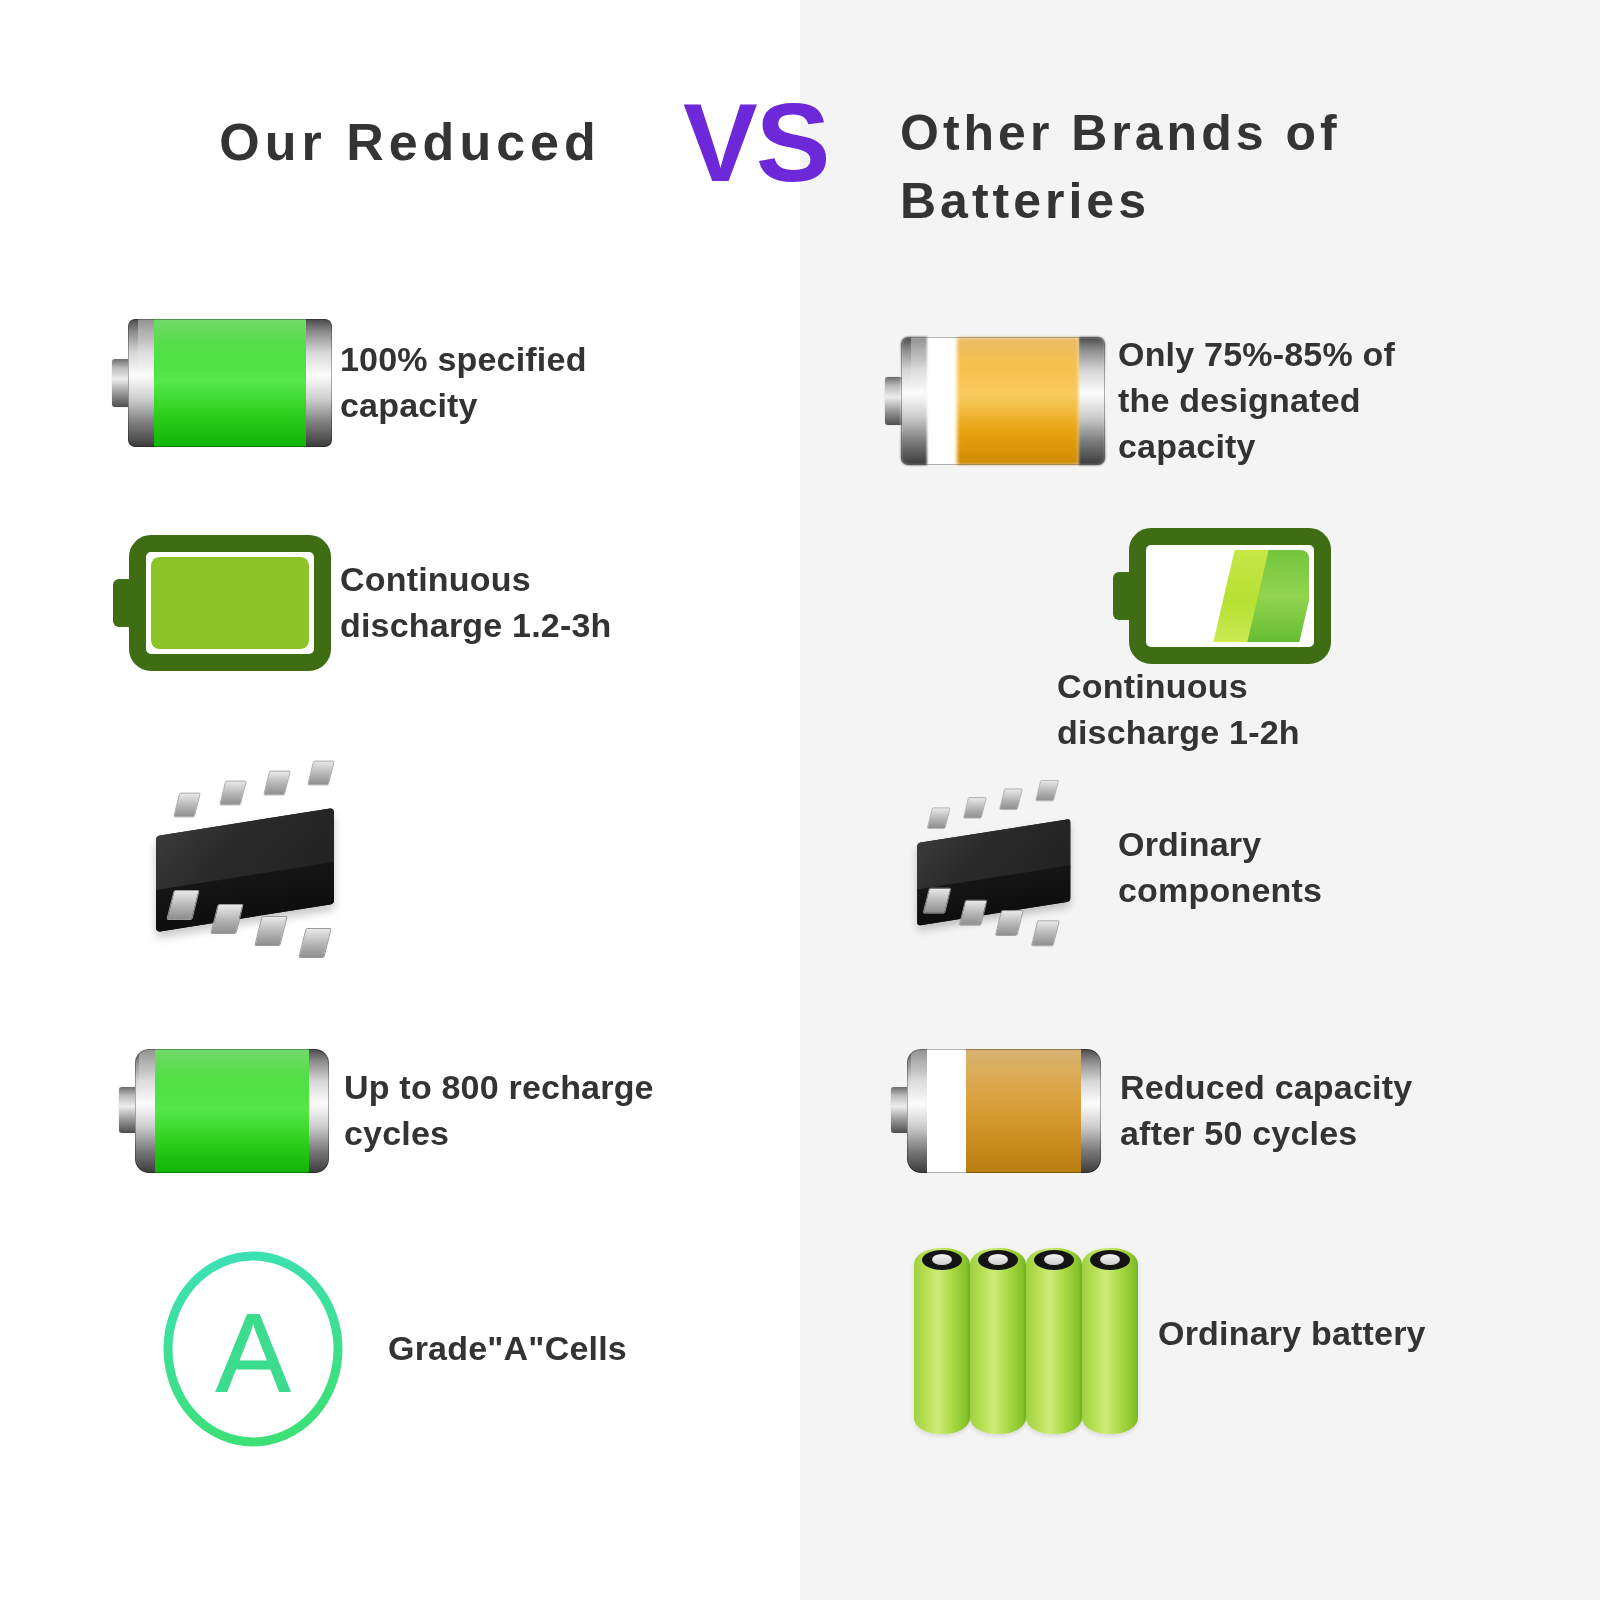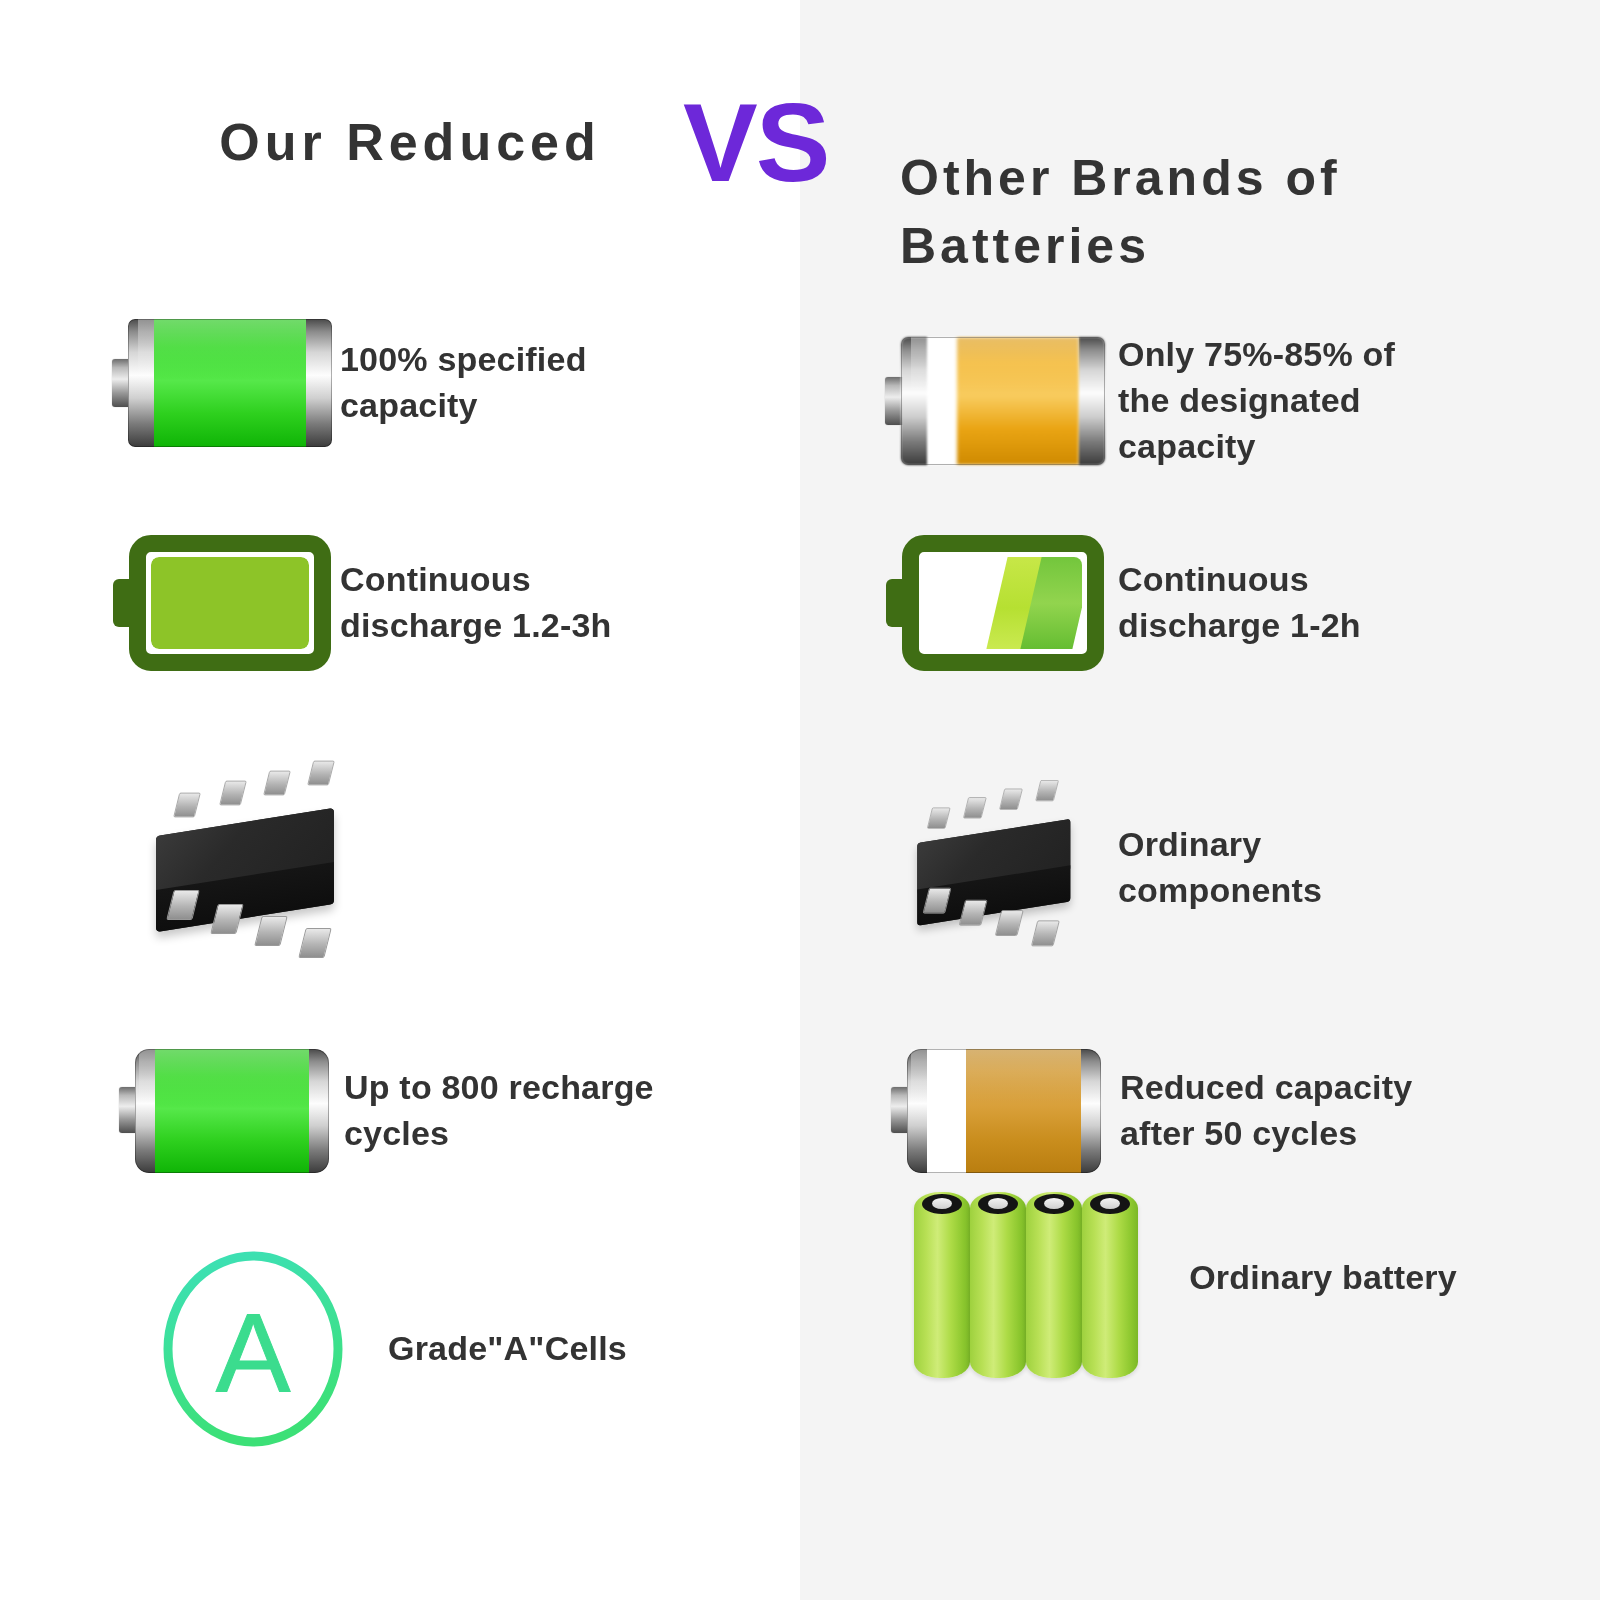--- a/index.html
+++ b/index.html
@@ -31,21 +31,20 @@
     position:absolute; left:683px; top:87px;
     font-size:112px; font-weight:bold; color:#6d28d9;
     letter-spacing:-2px; line-height:1;
     font-family:"Liberation Sans Narrow","Liberation Sans",sans-serif;
   }
   .title-right {
     position:absolute; left:900px; top:100px; width:600px;
     font-size:50px; font-weight:bold; color:#343434;
     letter-spacing:4px; line-height:1.35;
     font-family:"Liberation Sans Narrow","Liberation Sans",sans-serif;
-    margin-top:45px;
   }
 
   
   .cell { position:absolute; display:flex; align-items:center; }
   .icon-box { position:relative; flex:0 0 auto; display:flex; align-items:center; justify-content:center; }
   .cell-label {
     font-size:34px; font-weight:bold; color:#333333;
     line-height:1.35;
     font-family:"Liberation Sans Narrow","Liberation Sans",sans-serif;
     letter-spacing:0.2px;
@@ -237,21 +236,21 @@
         <div class="fbody">
             <div class="finner">
               <div class="ffull"></div>
             </div>
           </div>
       </div>
     </div>
     <div class="cell-label" style="width:340px;">Continuous discharge 1.2-3h</div>
   </div>
 
-  <div class="cell" style="left:872px; top:528px; width:700px; height:150px;">
+  <div class="cell" style="left:872px; top:528px; width:700px; height:150px;flex-direction:column;">
     <div class="icon-box" style="width:246px;">
       <div class="fbatt">
         <div class="ftip"></div>
         <div class="fbody">
             <div class="finner">
           <div class="bar b1"></div>
               <div class="bar b2"></div>
         </div>
           </div>
       </div>
@@ -346,21 +345,21 @@
             </linearGradient>
           </defs>
           <ellipse cx="93" cy="100" rx="85" ry="93" fill="none" stroke="url(#gradA)" stroke-width="9"></ellipse>
           <text x="93" y="142" text-anchor="middle" font-family="Liberation Sans, sans-serif" font-size="112" fill="#3bdc8e" stroke="#3bdc8e" stroke-width="1" font-weight="300">A</text>
         </svg>
       </div>
     </div>
     <div class="cell-label" style="width:330px;">Grade"A"Cells</div>
   </div>
 
-  <div class="cell" style="left:888px; top:1168px; width:700px; height:220px;text-align:center;">
+  <div class="cell" style="left:888px; top:1224px; width:700px; height:220px;">
     <div class="icon-box" style="width:270px;">
       <div class="cells">
         <div class="cell18" style="left:6px;">
           <div class="top-ring"></div>
             <div class="top-dot"></div>
         </div>
         <div class="cell18" style="left:62px;">
           <div class="top-ring"></div>
             <div class="top-dot"></div>
         </div>

